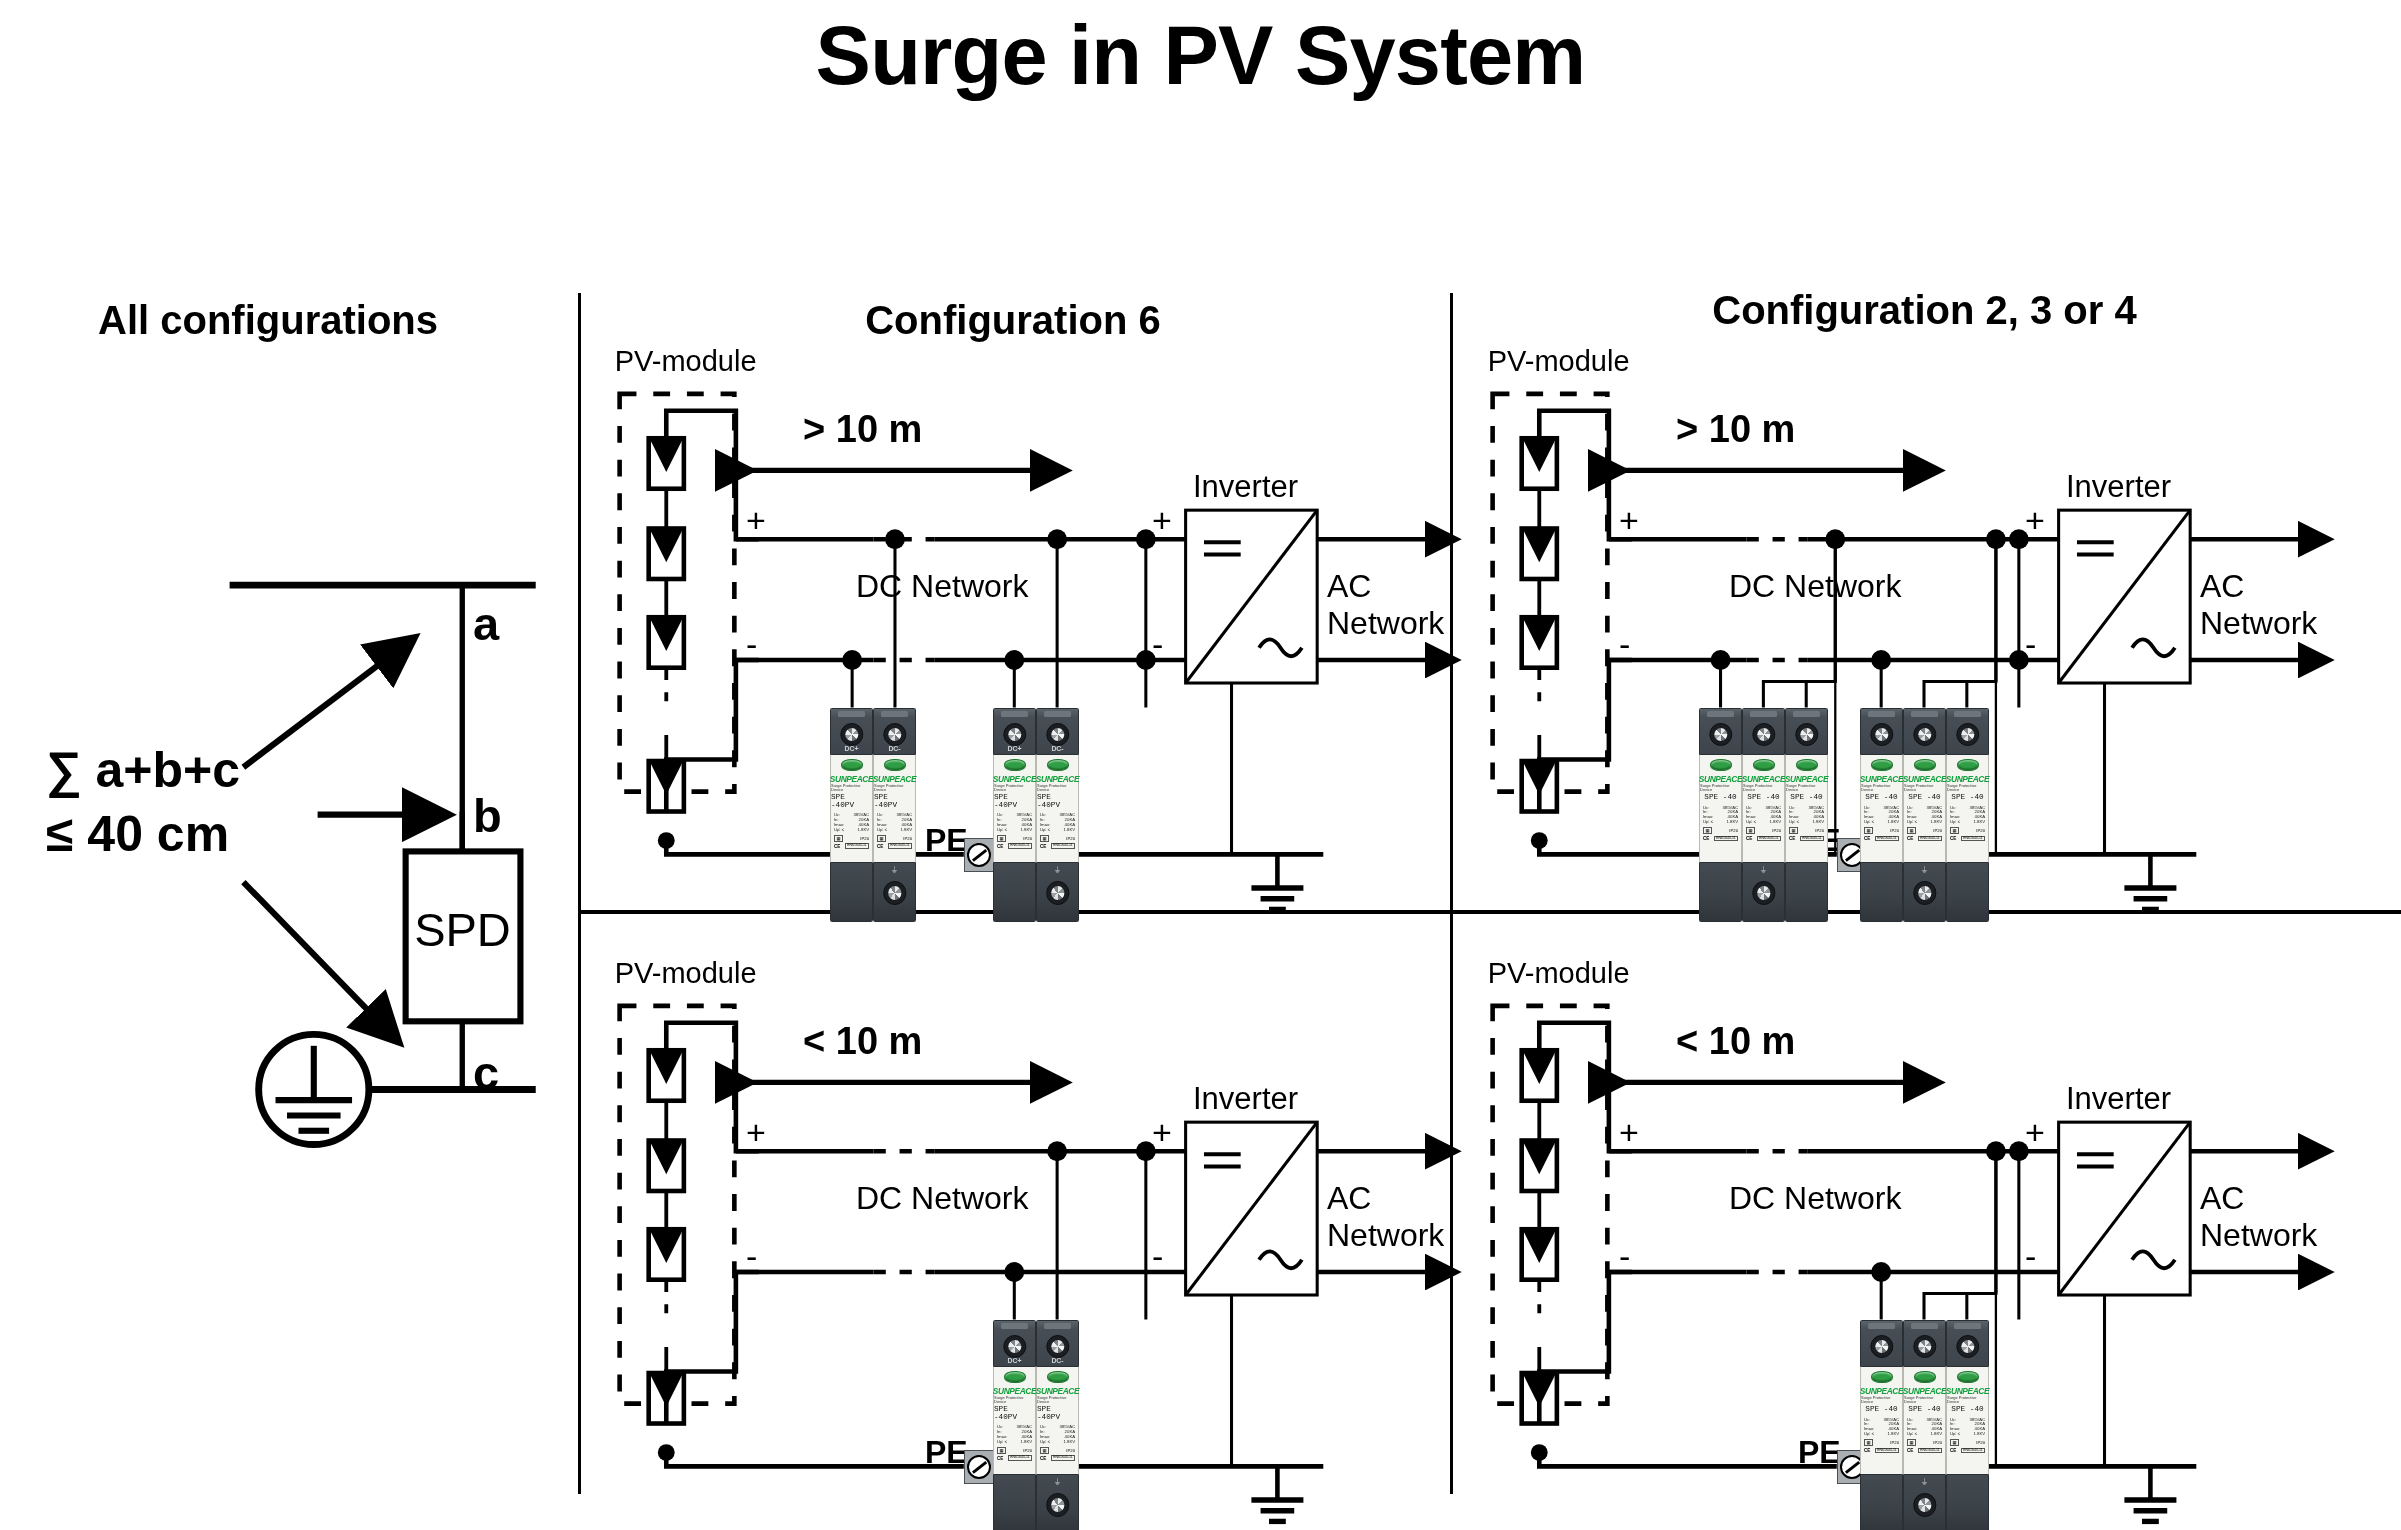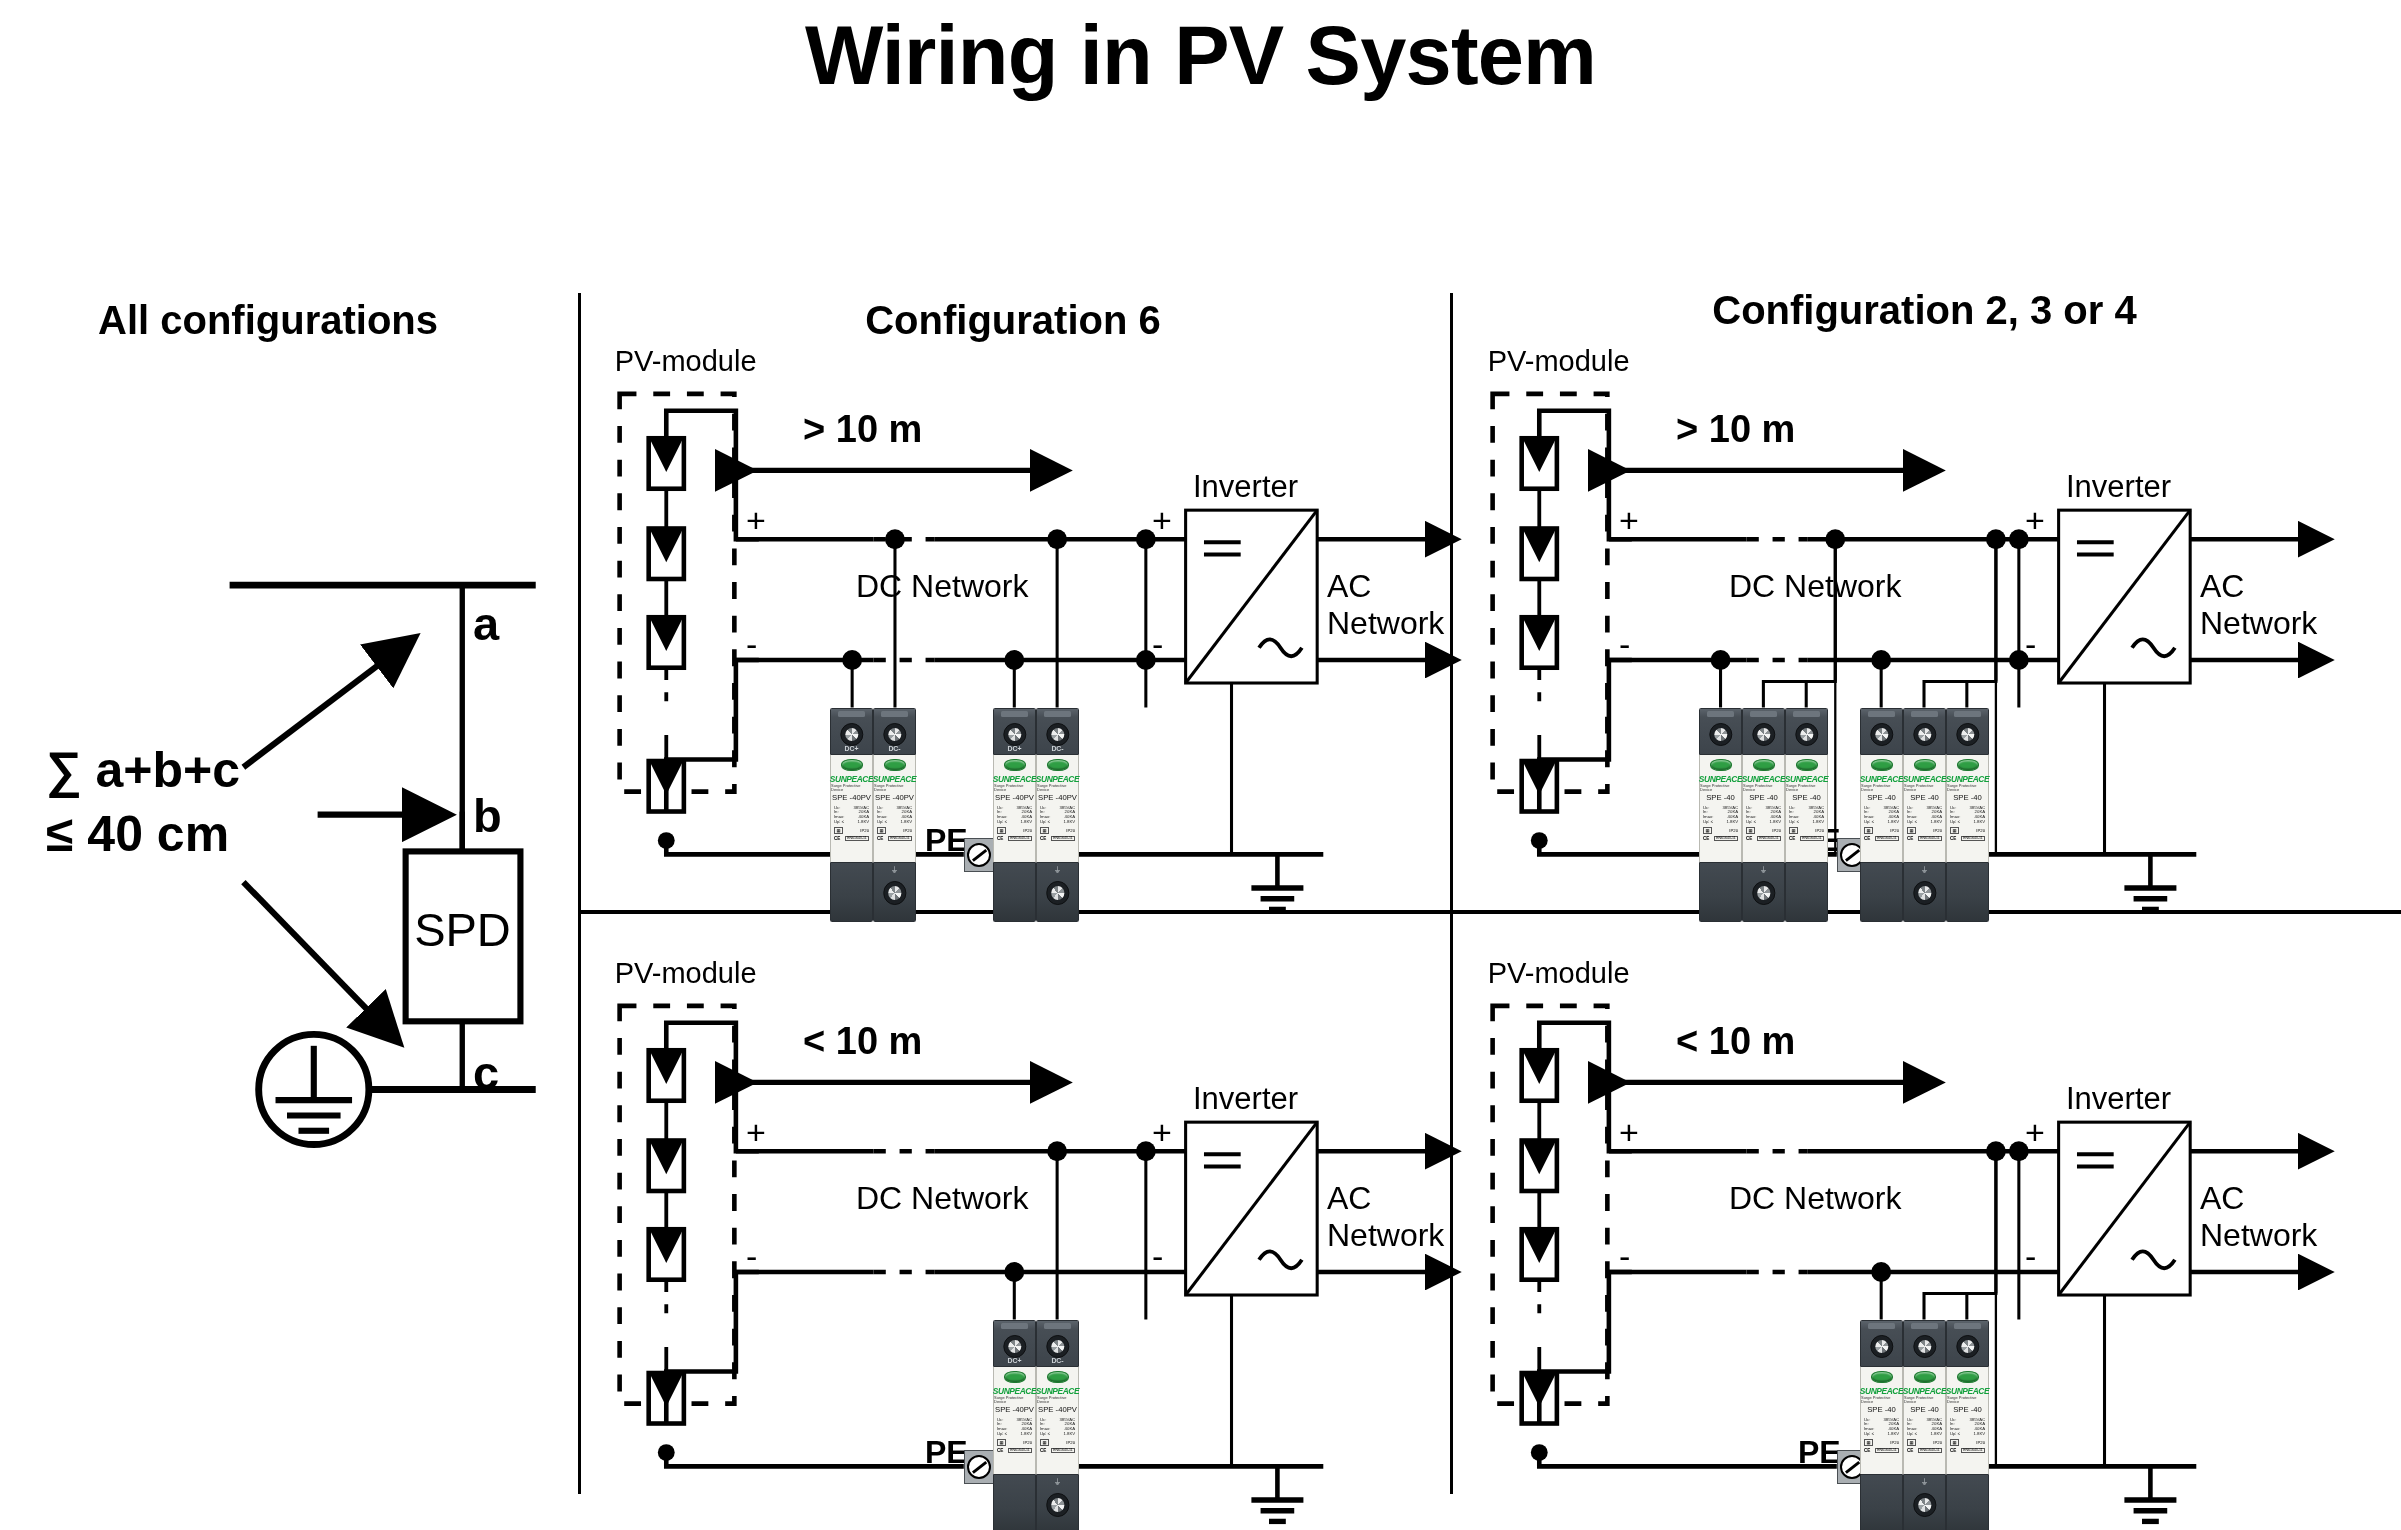--- a/index.html
+++ b/index.html
@@ -41,41 +41,41 @@
                     #6f7478 38% 50%,#dfe1e2 50% 62%,#9aa0a3 62% 75%,#eceded 75% 88%,#7d8386 88% 100%);}
   .spd-top .ttxt{position:absolute;bottom:2.3px;left:0;width:100%;text-align:center;
          color:#cfd4d8;font-weight:bold;}
   .spd-body{background:#f4f4f0;border:0.8px solid #b9b9b2;border-top:none;border-bottom:none;
          box-sizing:border-box;width:100%;display:flex;flex-direction:column;
          align-items:center;position:relative;}
   .led{background:#2f9e44;border-radius:46%;border:0.8px solid #1f7a31;
        box-shadow:inset 0 -1.5px 1.5px rgba(0,0,0,.35), inset 0 1.5px 1.5px rgba(255,255,255,.45);}
   .brand{color:#12a03c;font-weight:bold;font-style:italic;letter-spacing:-0.4px;line-height:1;}
   .subbrand{color:#333;line-height:1;}
-  .model{color:#111;line-height:1;}
+  .model{color:#111;line-height:1;font-family:Liberation Mono, monospace;}
   .specs{width:86%;color:#222;line-height:1.12;}
   .specs div{display:flex;justify-content:space-between;}
   .celine{display:flex;align-items:center;justify-content:space-between;width:86%;}
   .cebox{border:0.8px solid #555;padding:0 1.5px;line-height:1;}
   .spd-foot{background:linear-gradient(180deg,#434a51 0%,#3a4147 60%,#2f353a 100%);
          border:0.8px solid #2a2f34;box-sizing:border-box;width:100%;position:relative;
          border-radius:0 0 1.5px 1.5px;}
   .earth-mark{position:absolute;left:50%;transform:translateX(-50%);color:#c6cbcf;}
 
   
   .pe-block{position:absolute;background:#a9aeb2;border:1.5px solid #4a4f53;
             display:flex;align-items:center;justify-content:space-around;box-sizing:border-box;}
   .pe-screw{border-radius:50%;background:#fff;border:2.3px solid #000;position:relative;}
   .pe-screw::after{content:"";position:absolute;left:8%;top:44%;width:84%;height:13%;
             background:#000;transform:rotate(-38deg);}
 </style>
 </head>
 <body>
 
-<div id="page-title">Wiring in PV System</div>
+<div id="page-title">Surge in PV System</div>
 
 <div class="vrule" style="left:578px; top:293px; height:1201px;"></div>
 <div class="vrule" style="left:1450px;top:293px; height:1201px;"></div>
 <div class="hrule" style="left:578px; top:910px;width:1823px;"></div>
 
 <div class="panel-head" style="left:0px;   top:298px;width:536px;">All configurations</div>
 <div class="panel-head" style="left:581px; top:298px;width:864px;">Configuration 6</div>
 <div class="panel-head" style="left:1454px;top:288px;width:941px;">Configuration 2, 3 or 4</div>
 
 <div class="cell" style="left:0px;top:536px;width:574px;height:689px;">

